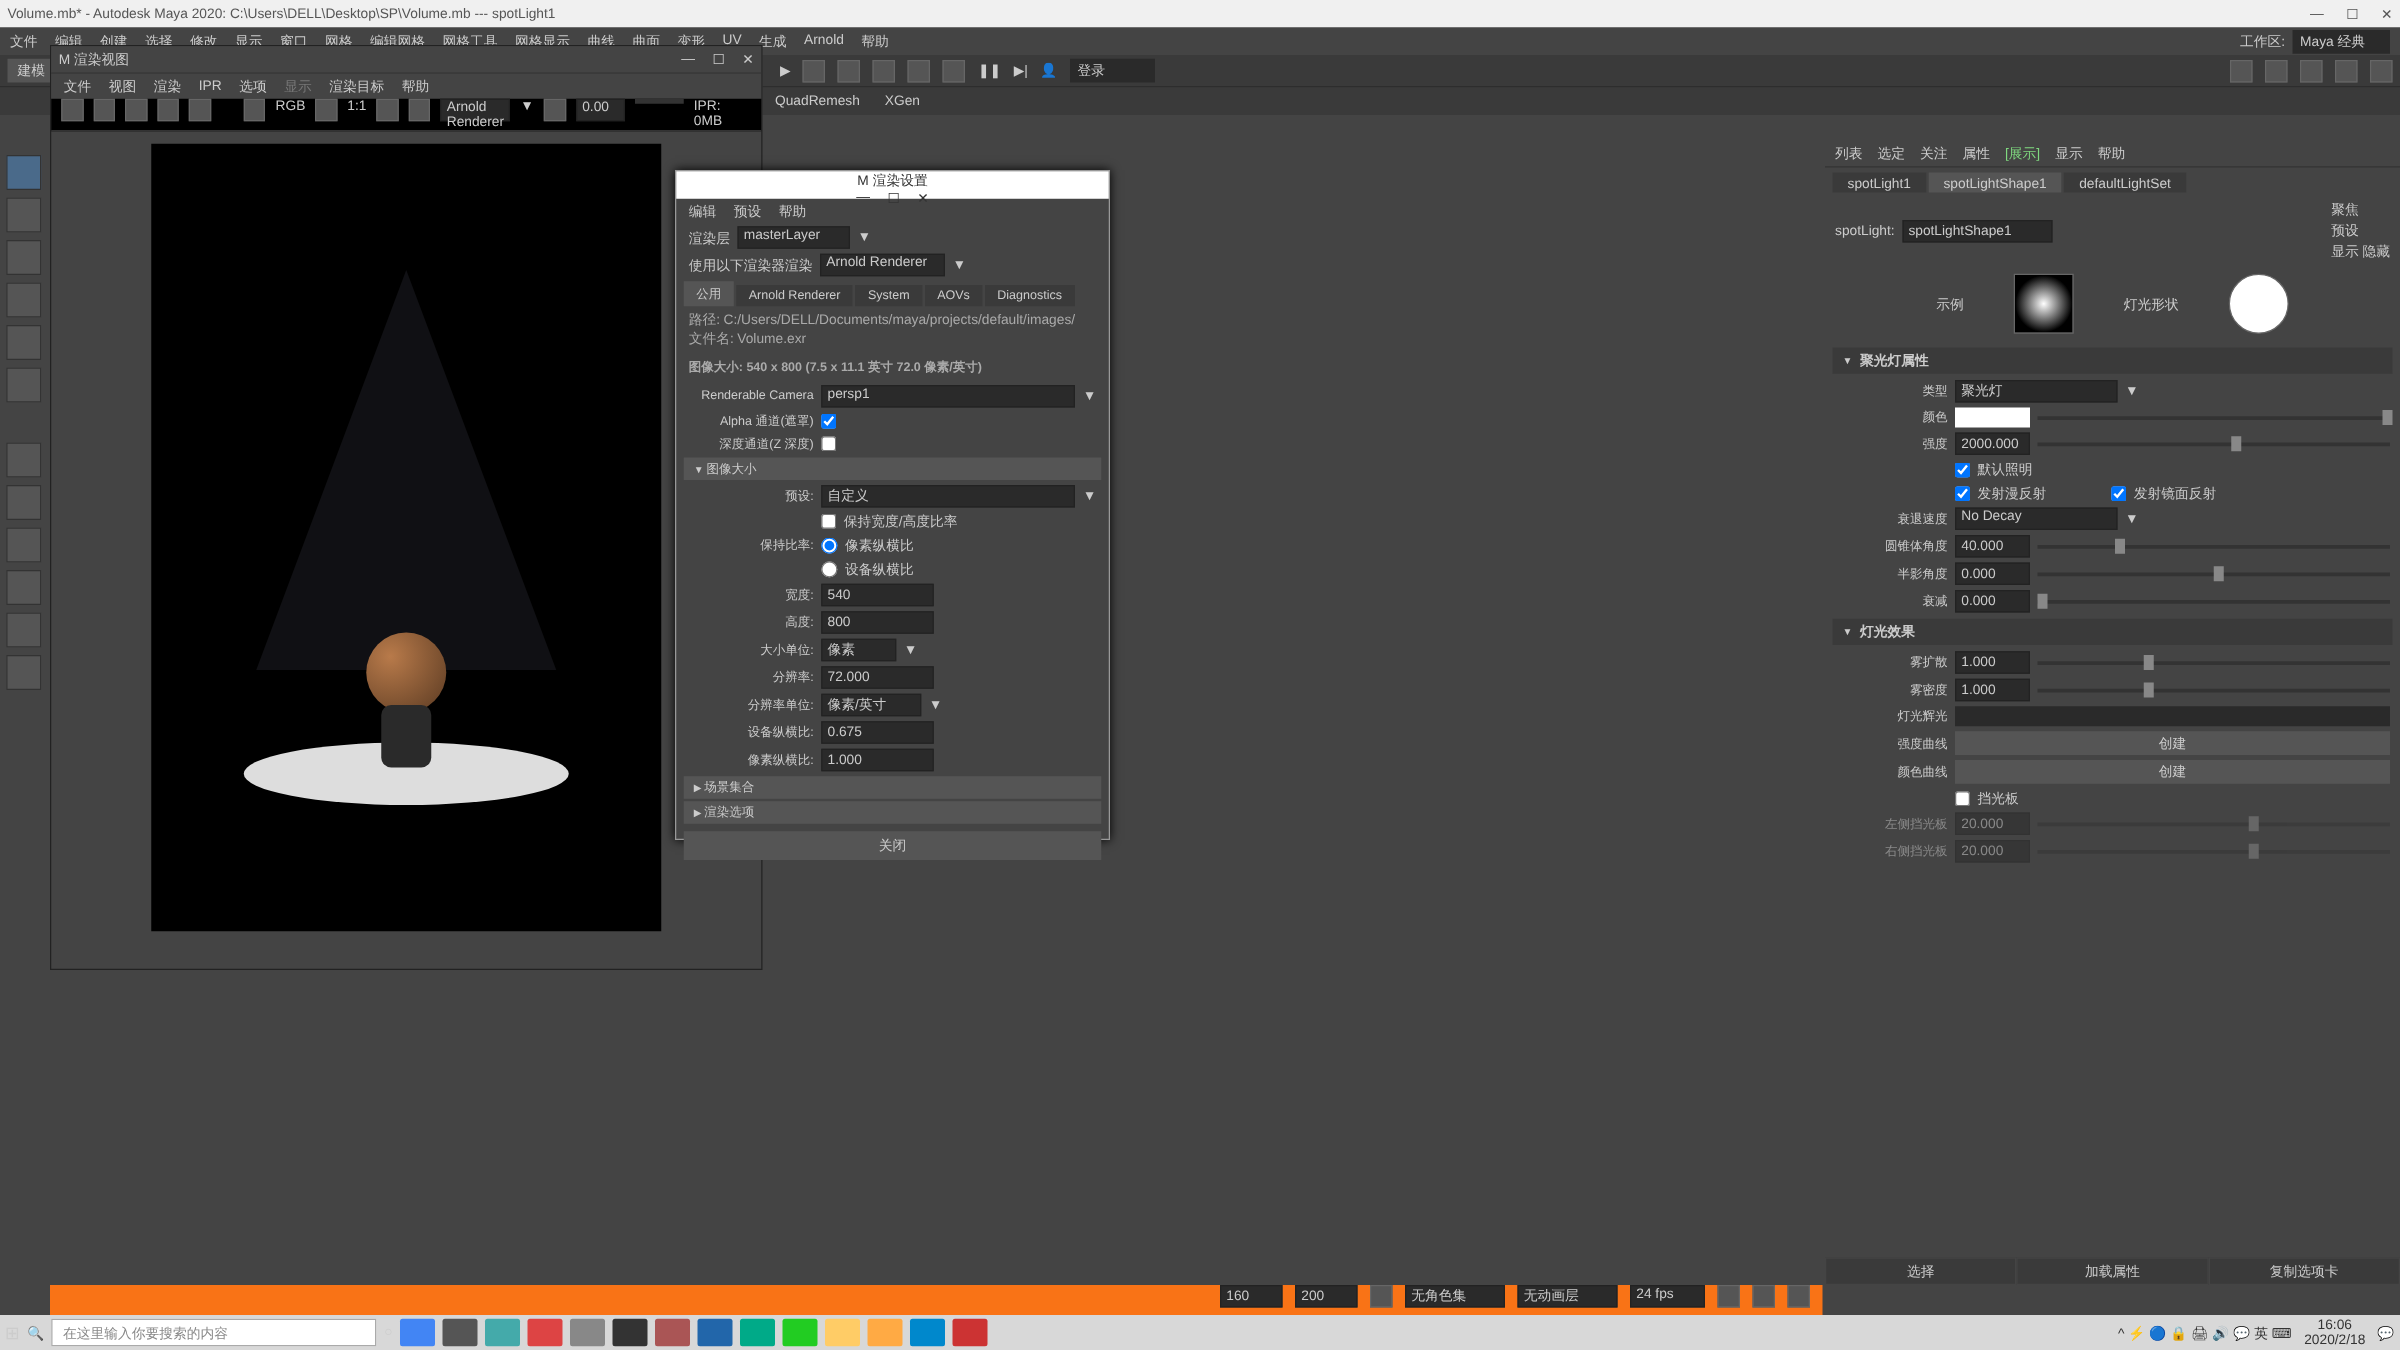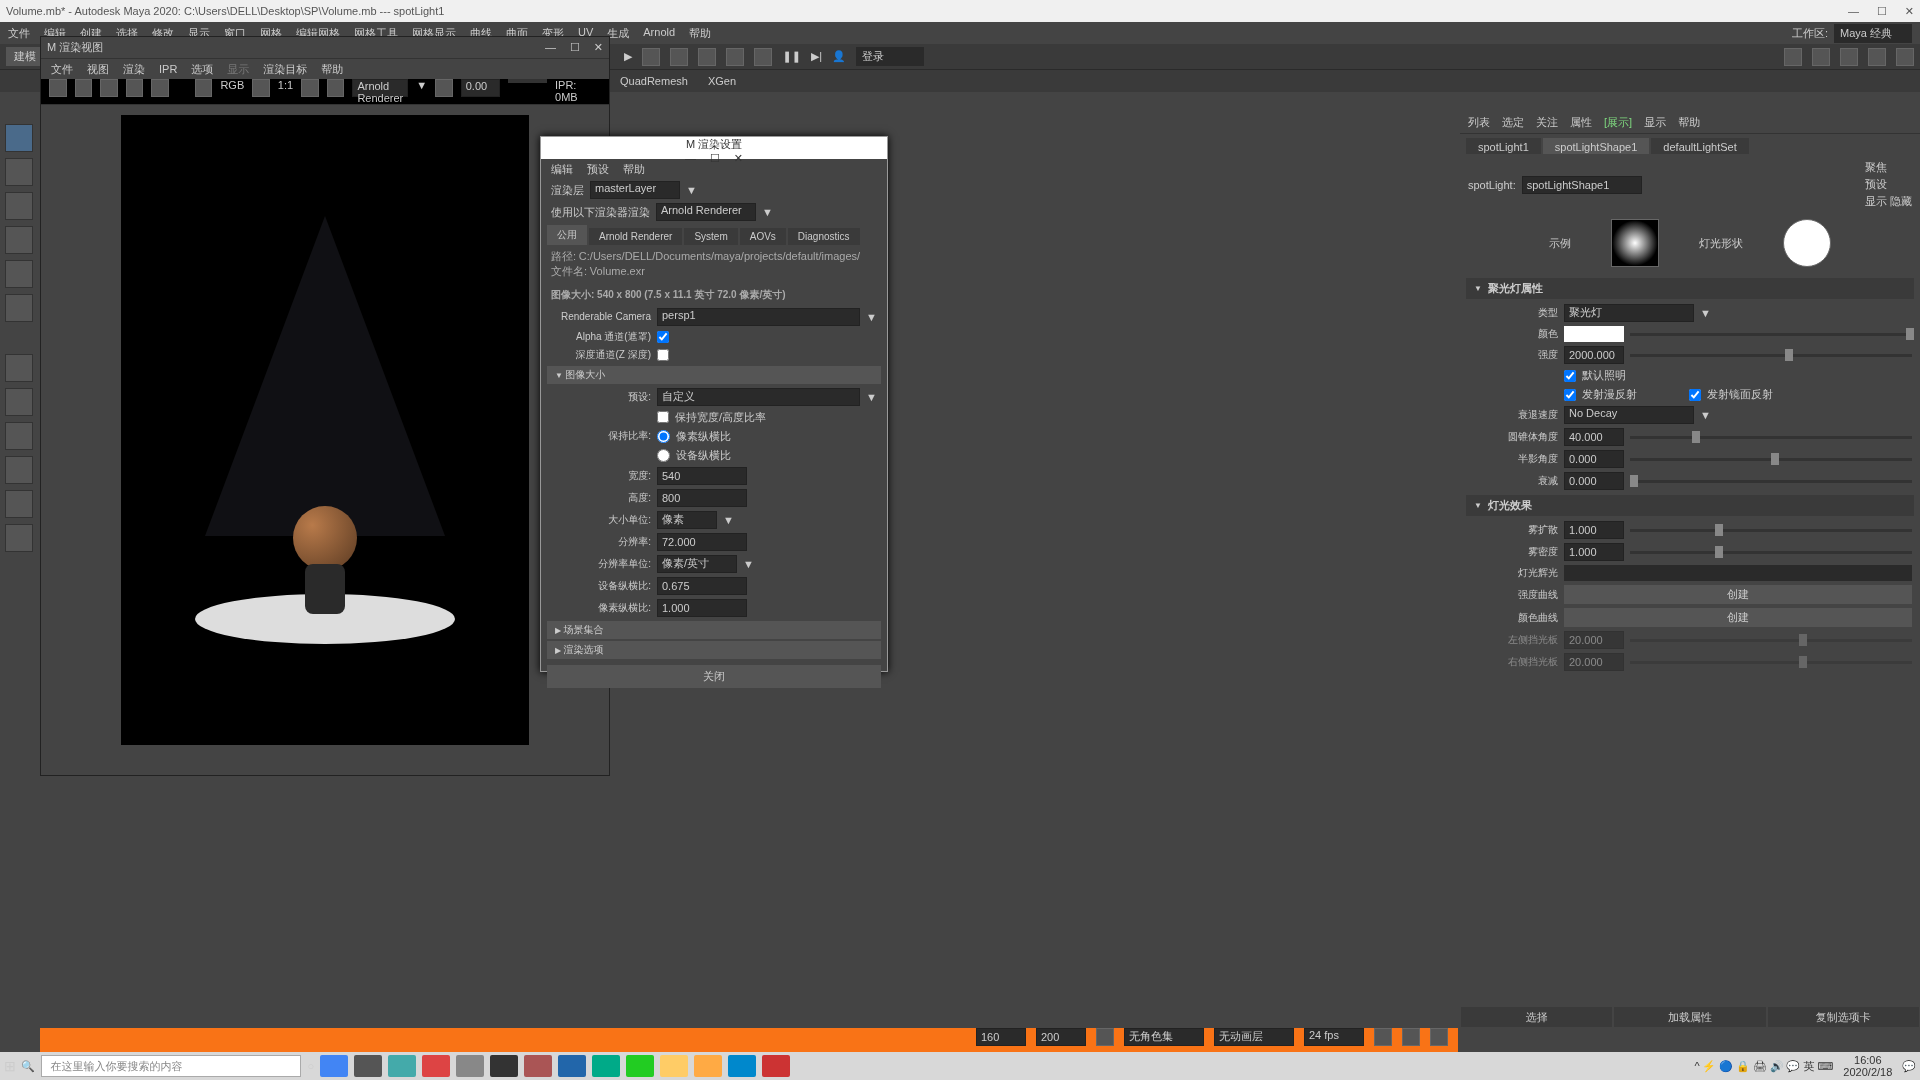--- a/index.html
+++ b/index.html
@@ -432,20 +432,25 @@
       <div style="flex:1;background:#2a2a2a;height:16px"></div>
     </div>
   <div class="pr-row">
       <span class="pr-label">强度曲线</span>
       <span style="flex:1;background:#555;text-align:center;padding:2px">创建</span>
     </div>
   <div class="pr-row">
       <span class="pr-label">颜色曲线</span>
       <span style="flex:1;background:#555;text-align:center;padding:2px">创建</span>
     </div>
+  <div class="pr-row">
+      <span class="pr-label"></span>
+      <input type="checkbox" style=""> 
+      <span>挡光板</span>
+    </div>
   <div class="pr-row" style="opacity:0.5">
       <span class="pr-label">左侧挡光板</span>
       <input class="pr-input" disabled="" value="20.000" style="">
       <div class="pr-slider">
         <div class="track">
           <div class="thumb" style="left:60%"></div>
         </div>
       </div>
     </div>
   <div class="pr-row" style="opacity:0.5">

